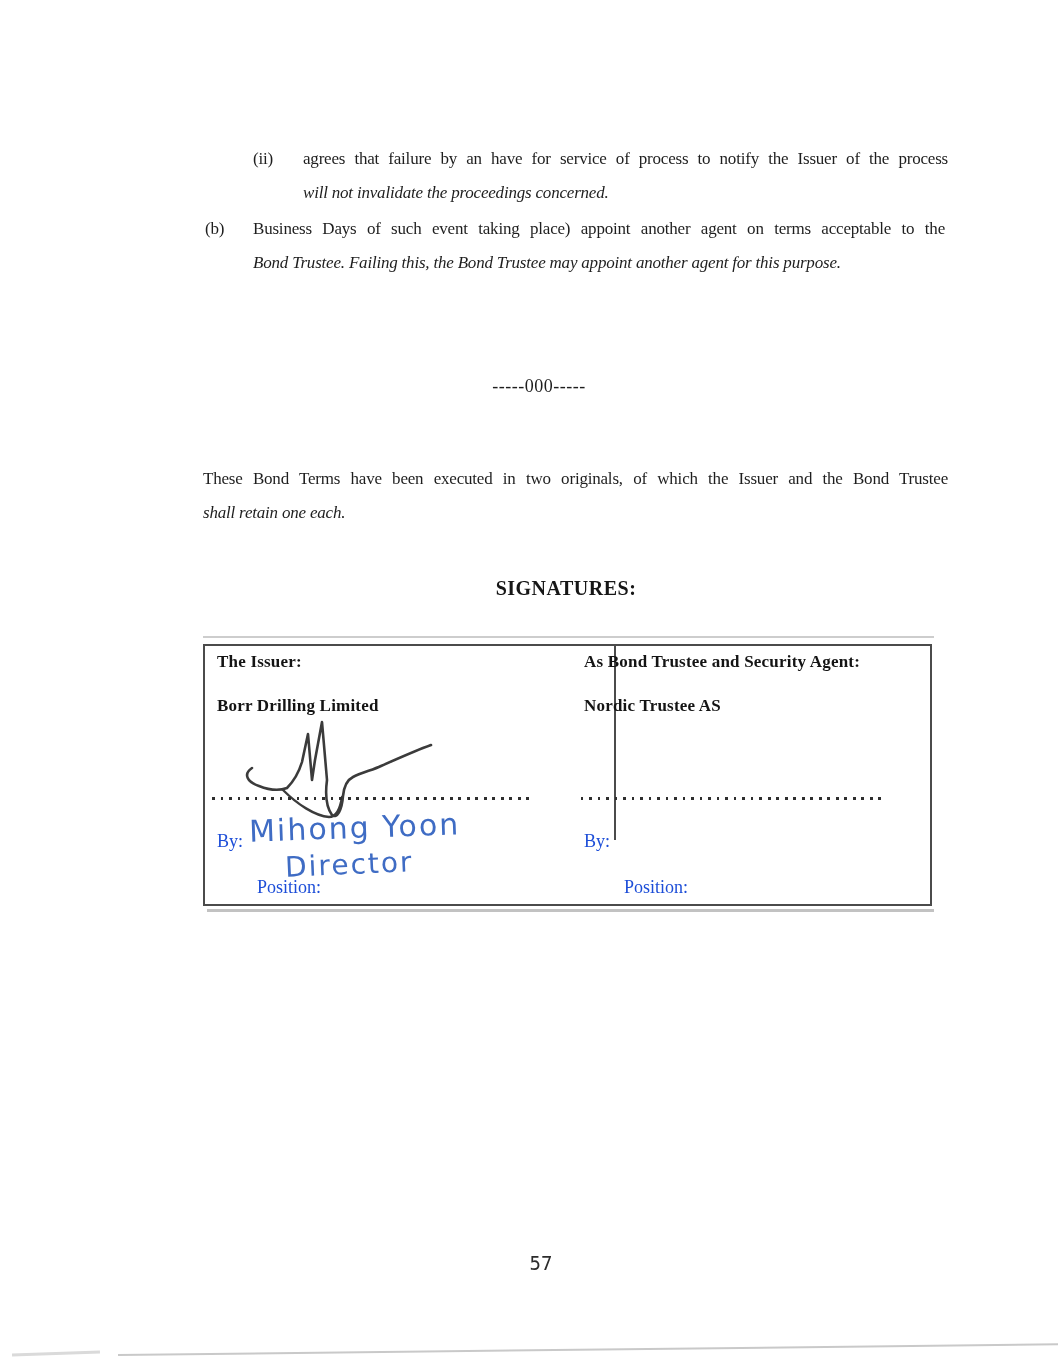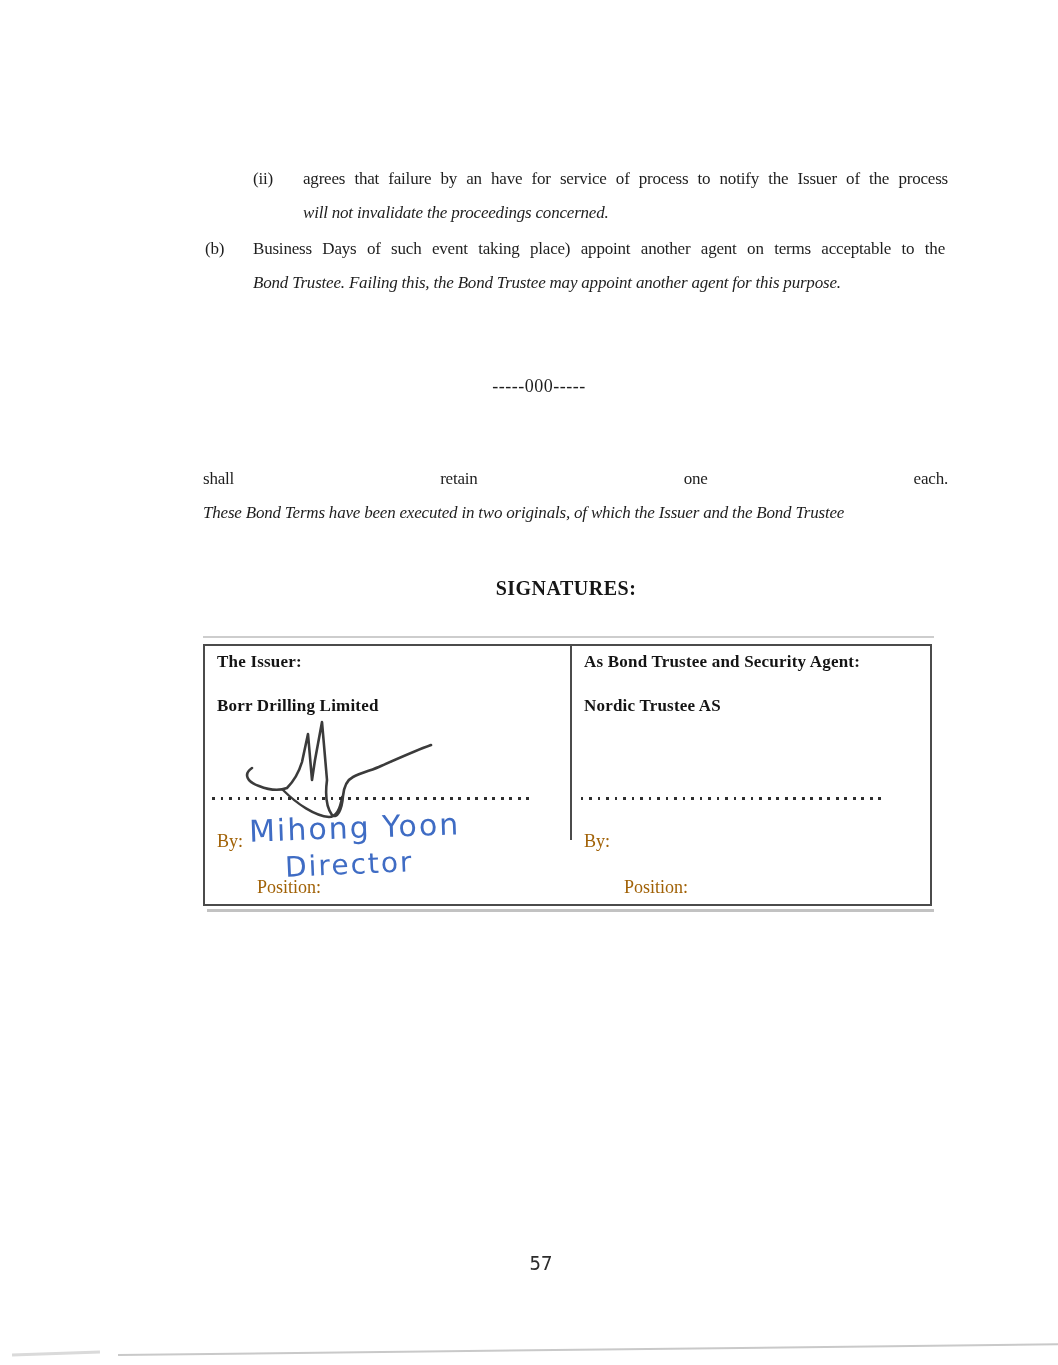--- a/index.html
+++ b/index.html
@@ -7,21 +7,21 @@
     position: relative;
     width: 1058px;
     height: 1365px;
     background: #ffffff;
     font-family: "Liberation Serif", serif;
     color: #1e1e1e;
     overflow: hidden;
   }
 
   
-  .clause { position: absolute; display: flex; margin-top: 20px; }
+  .clause { position: absolute; display: flex; }
   .clause-ii { left: 253px; top: 142px; }
   .clause-ii .clabel { width: 50px; }
   .clause-ii .ctext  { width: 645px; }
   .clause-b { left: 205px; top: 212px; }
   .clause-b .clabel { width: 48px; }
   .clause-b .ctext  { width: 692px; }
   .clabel, .ctext, .exec {
     font-size: 17px;
     line-height: 33.5px;
     letter-spacing: -0.2px;
@@ -43,32 +43,32 @@
   }
 
   
   .sigtable {
     position: absolute; left: 203px; top: 644px;
     width: 729px; height: 262px;
     border: 2px solid #4b4b4b;
     box-sizing: border-box;
     background: #ffffff;
   }
-  .cell { position: absolute; top: 0; height: 194px; }
+  .cell { position: absolute; top: 0; height: 194px; padding-left: 44px; }
   .cell-left  { left: 0; width: 365px; border-right: 2px solid #4b4b4b; }
   .cell-right { left: 367px; width: 358px; }
   .role-label, .company-name {
     position: absolute; left: 12px;
     font-weight: bold; font-size: 17px; letter-spacing: 0.2px; color: #141414;
     white-space: nowrap;
   }
   .role-label { top: 6px; }
   .company-name { top: 50px; }
   .fieldrow {
-    position: absolute; left: 12px; font-size: 18px; color: #a16207;
+    position: absolute; left: 12px; font-size: 18px; color: #1d4ed8;
   }
   .byrow  { top: 185px; }
   .posrow { top: 231px; margin-left: 40px; }
   .dotted {
     position: absolute; top: 151px; height: 3px;
     background-image: repeating-linear-gradient(to right, #2e2e2e 0 2.5px, transparent 2.5px 8.5px);
   }
   .dotted-left  { left: 7px;  width: 318px; }
   .dotted-right { left: 9px;  width: 306px; }
 
@@ -130,22 +130,22 @@
     <span class="clabel">(b)</span>
     <div class="ctext">
         <div class="jline">Business Days of such event taking place) appoint another agent on terms acceptable to the</div>
         <div class="jline">Bond Trustee. Failing this, the Bond Trustee may appoint another agent for this purpose.</div>
       </div>
   </div>
 
   <div class="ooo">-----000-----</div>
 
   <div class="exec">
+      <div class="jline">These Bond Terms have been executed in two originals, of which the Issuer and the Bond Trustee</div>
       <div class="jline">shall retain one each.</div>
-      <div class="jline">These Bond Terms have been executed in two originals, of which the Issuer and the Bond Trustee</div>
     </div>
 
   <div class="sig-heading">SIGNATURES:</div>
 
   <div class="sigtable">
 
     <div class="cell cell-left">
       <div class="role-label">The Issuer:</div>
       <div class="company-name">Borr Drilling Limited</div>
 

